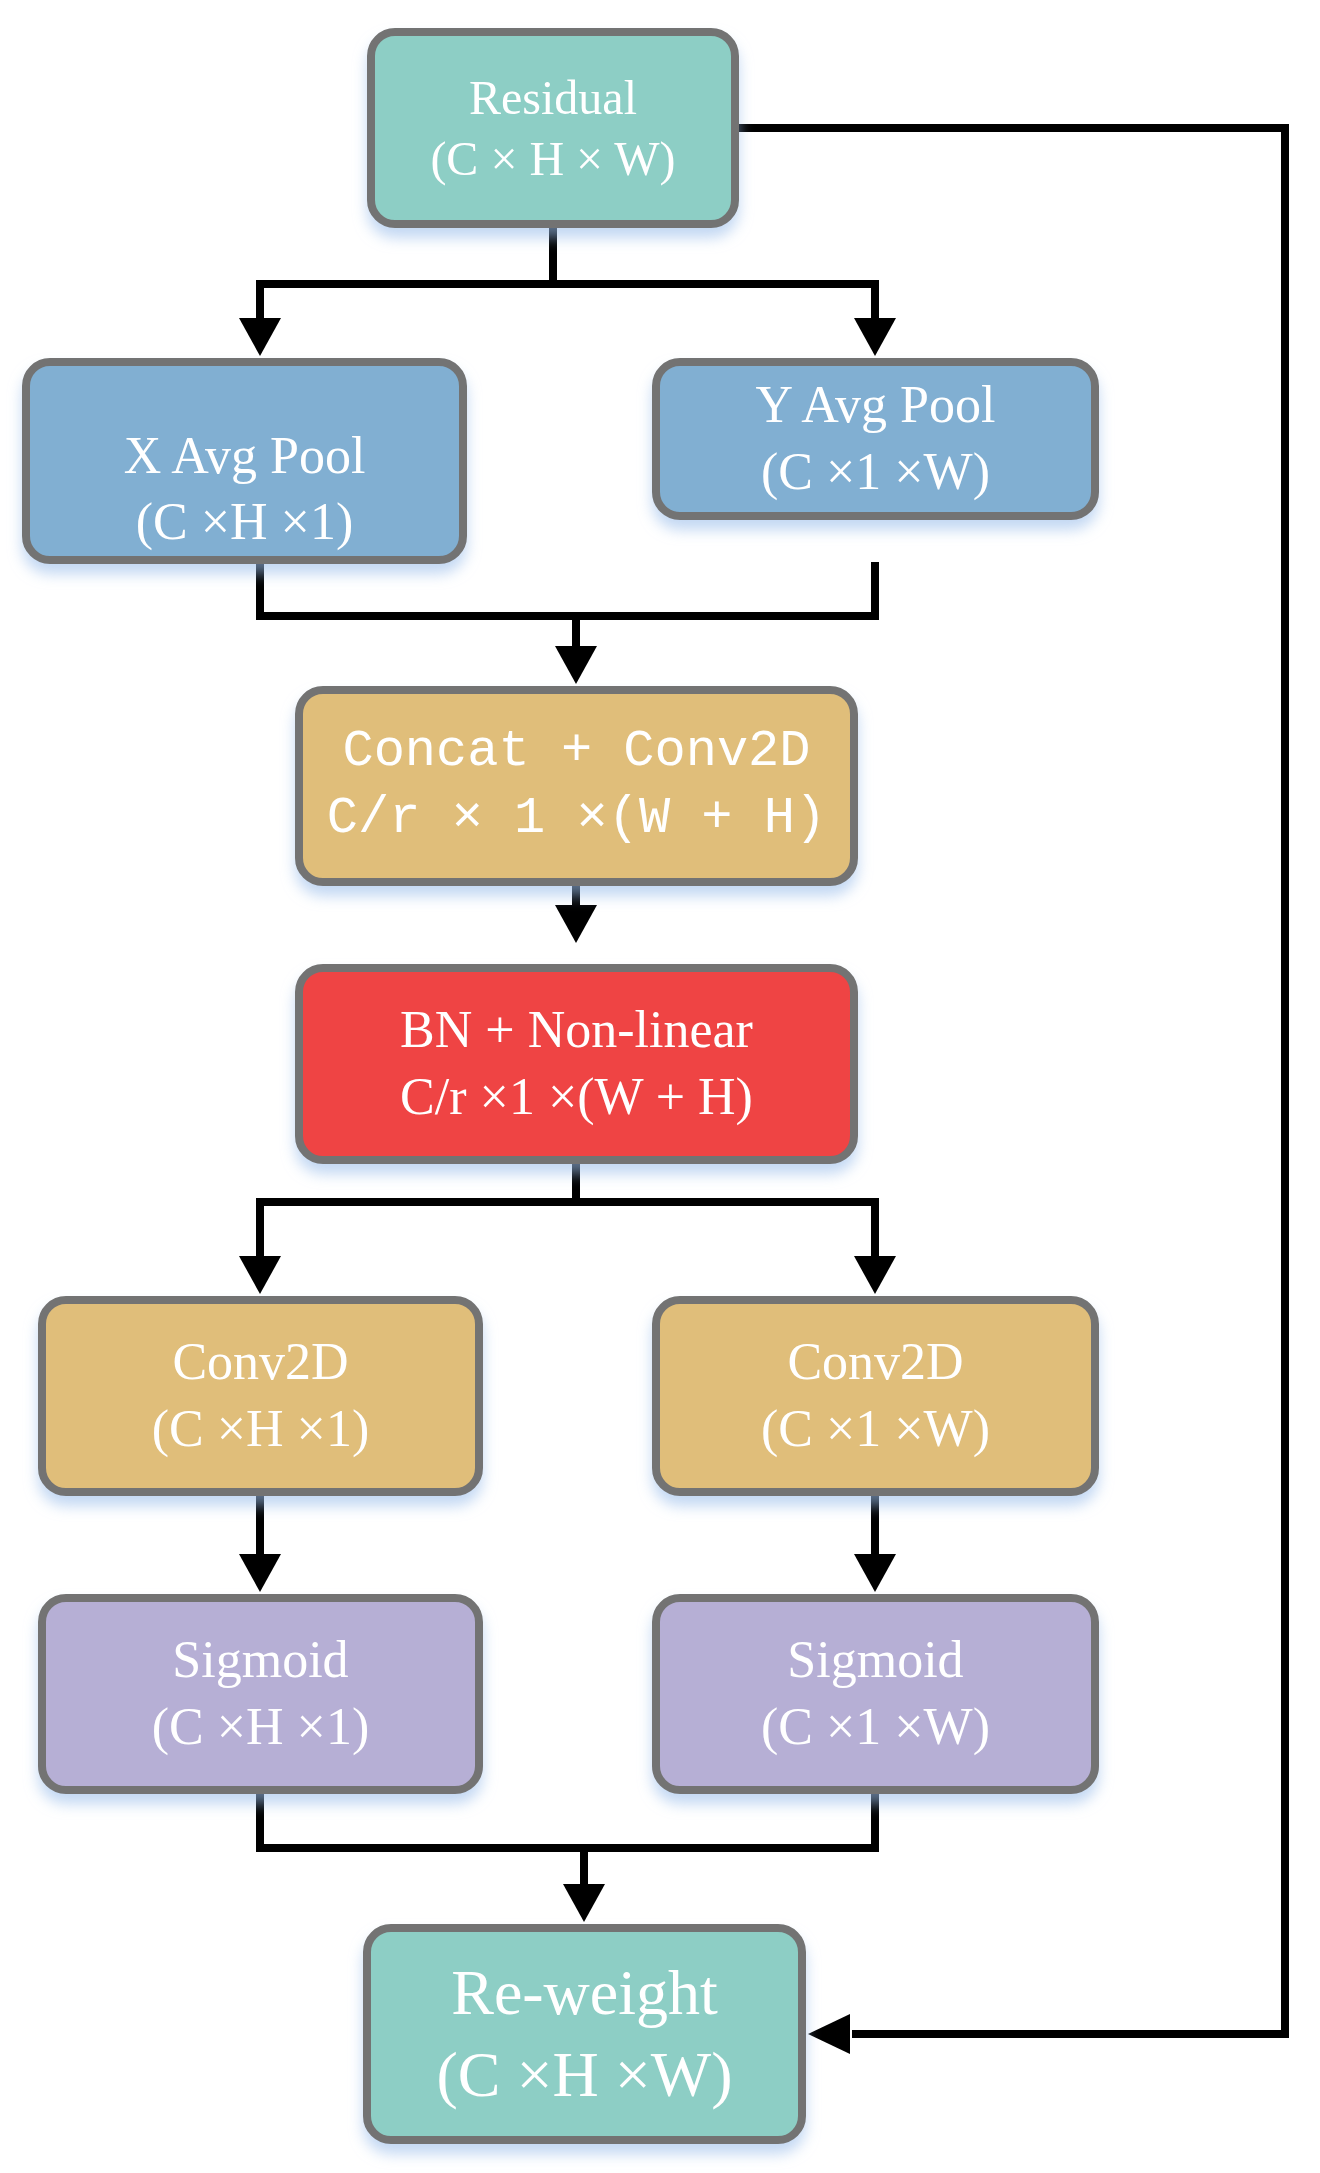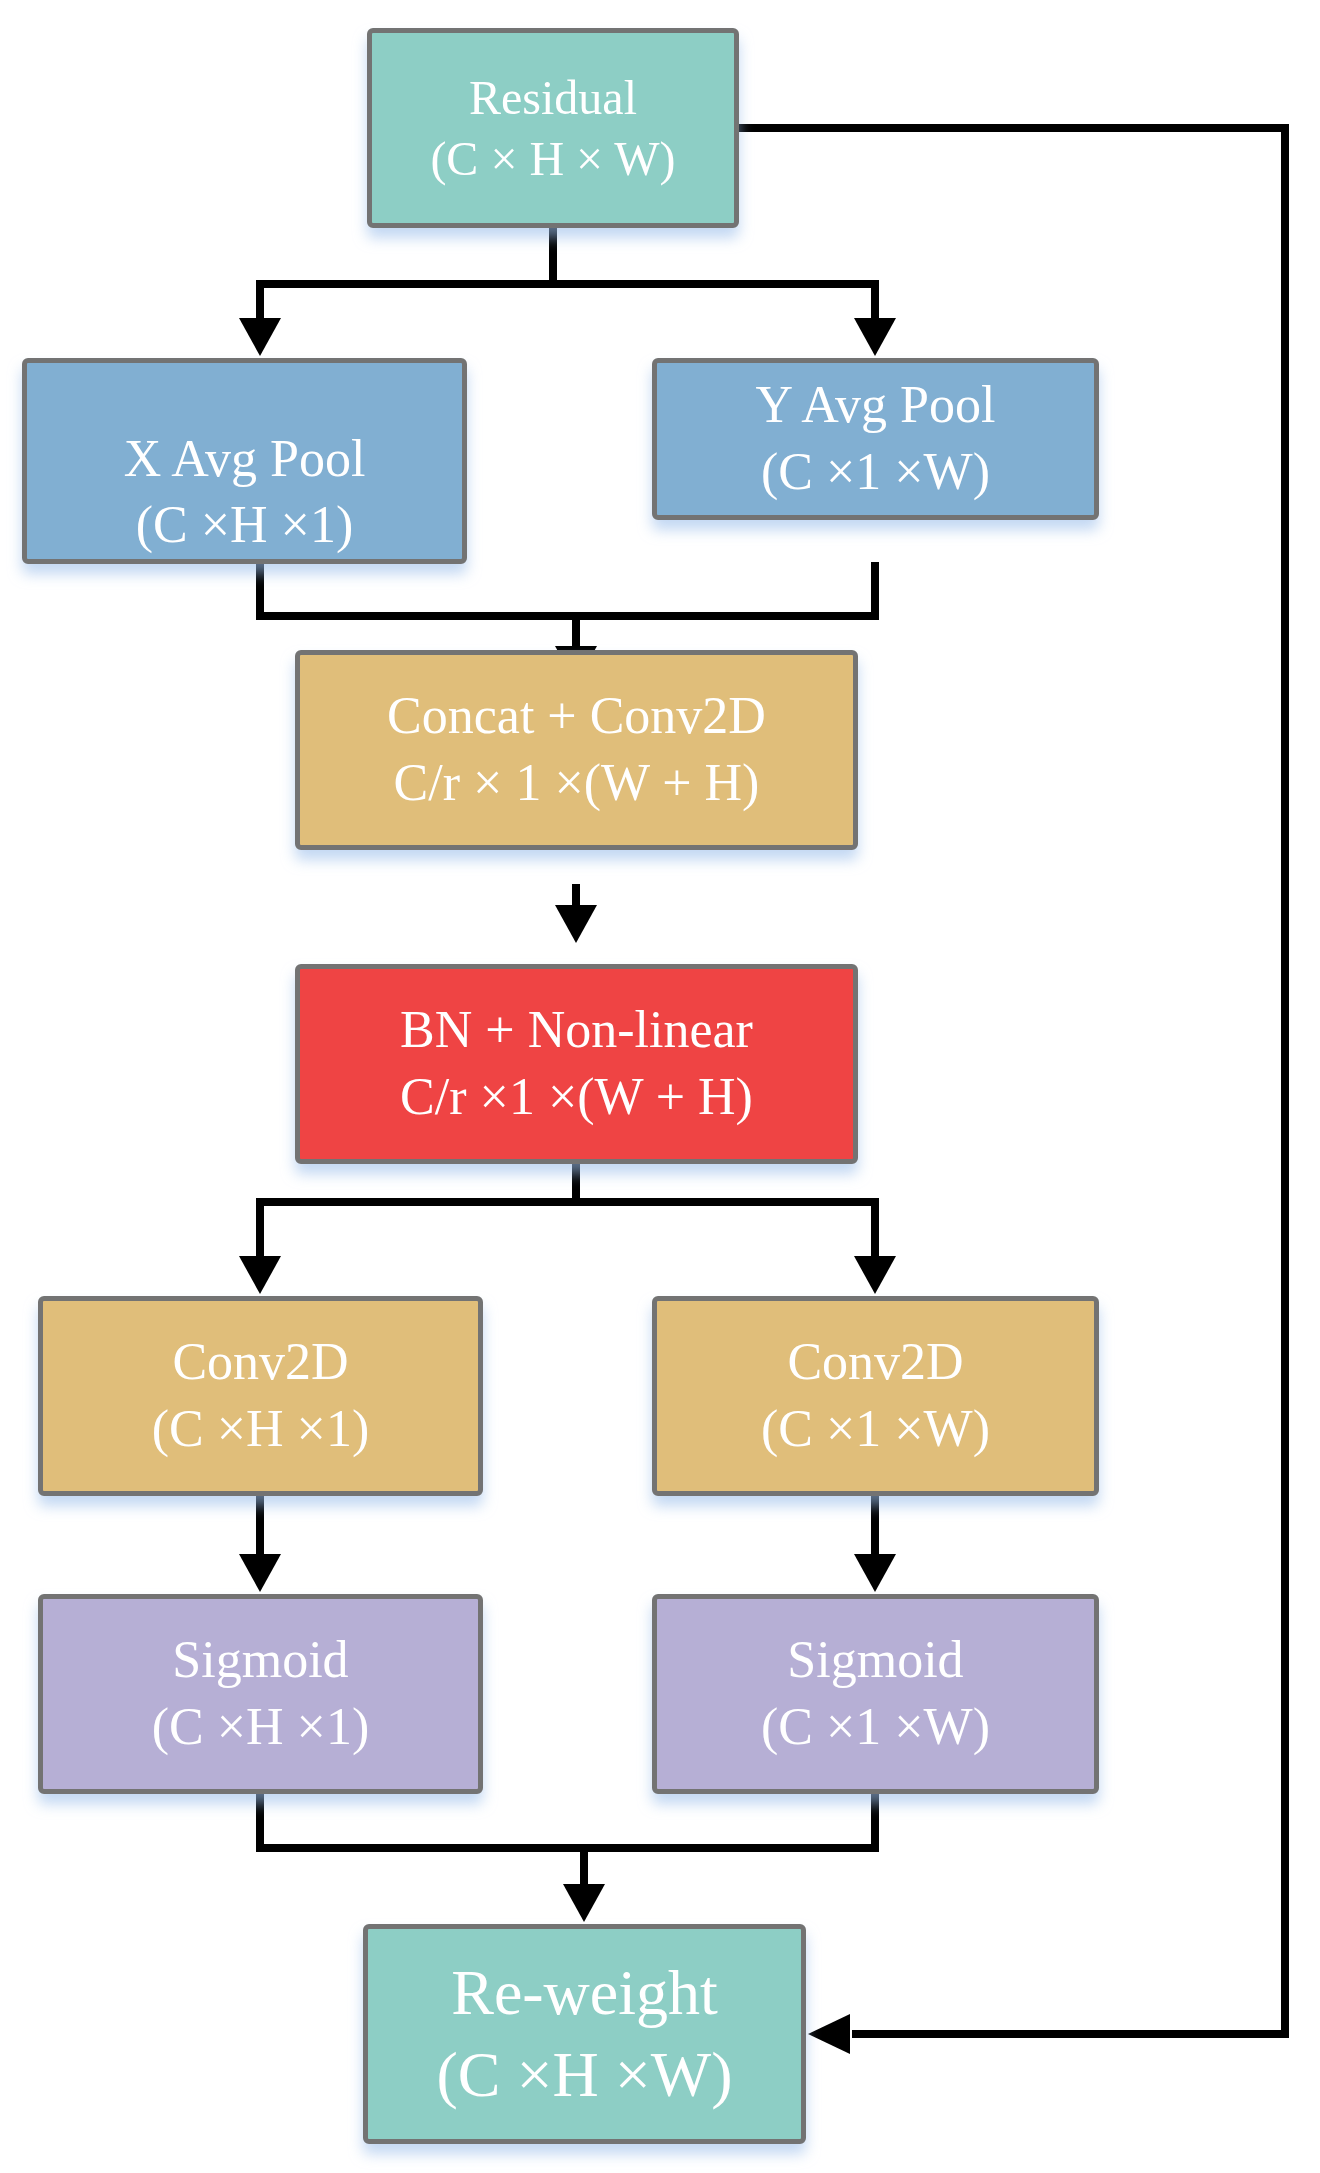--- a/index.html
+++ b/index.html
@@ -17,22 +17,22 @@
   }
   #wires {
     position: absolute;
     left: 0; top: 0;
     width: 1320px;
     height: 2173px;
   }
   .node {
     position: absolute;
     box-sizing: border-box;
-    border: 5px solid #737373;
-    border-radius: 6px;
+    border: 8px solid #737373;
+    border-radius: 28px;
     color: #ffffff;
     display: flex;
     flex-direction: column;
     align-items: center;
     justify-content: center;
     text-align: center;
     line-height: 1.28;
     box-shadow: 0 10px 14px rgba(155, 190, 235, 0.60);
   }
   .node span { display: block; white-space: nowrap; }
@@ -94,21 +94,21 @@
   <div class="node" id="n-x-avg-pool" style="left: 22px; top: 358px; width: 445px; height: 206px; background-color: rgb(129, 175, 210); justify-content: flex-end;">
     <span class="l1">X Avg Pool</span>
     <span class="l2">(C ×H ×1)</span>
   </div>
 
   <div class="node" id="n-y-avg-pool" style="left: 652px; top: 358px; width: 447px; height: 162px; background-color: rgb(129, 175, 210);">
     <span class="l1">Y Avg Pool</span>
     <span class="l2">(C ×1 ×W)</span>
   </div>
 
-  <div class="node" id="n-concat" style="left: 295px; top: 650px; width: 563px; height: 200px; background-color: rgb(224, 190, 122);">
+  <div class="node" id="n-concat" style="left: 295px; top: 686px; width: 563px; height: 200px; background-color: rgb(224, 190, 122); font-family: Liberation Mono, monospace;">
     <span class="l1">Concat + Conv2D</span>
     <span class="l2">C/r × 1 ×(W + H)</span>
   </div>
 
   <div class="node" id="n-bn" style="left: 295px; top: 945px; width: 563px; height: 200px; background-color: #ef4444; margin-top: 19px;">
     <span class="l1">BN + Non-linear</span>
     <span class="l2">C/r ×1 ×(W + H)</span>
   </div>
 
   <div class="node" id="n-conv2d-x" style="left: 38px; top: 1296px; width: 445px; height: 200px; background-color: rgb(224, 190, 122);">

